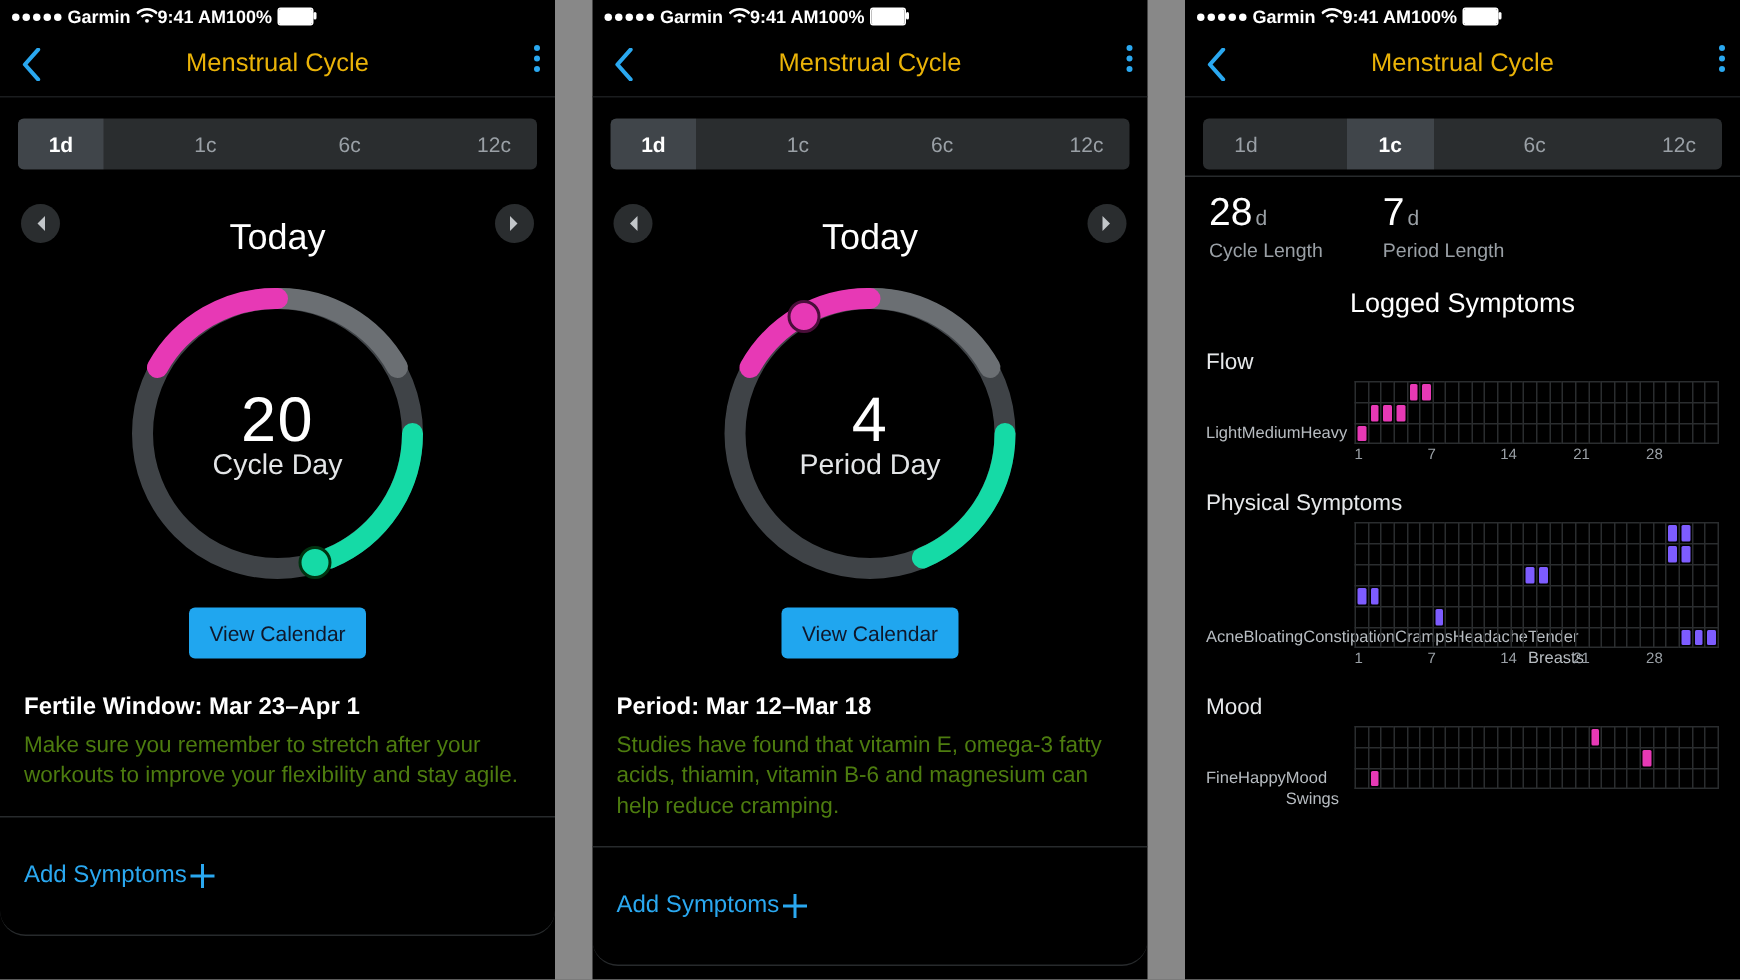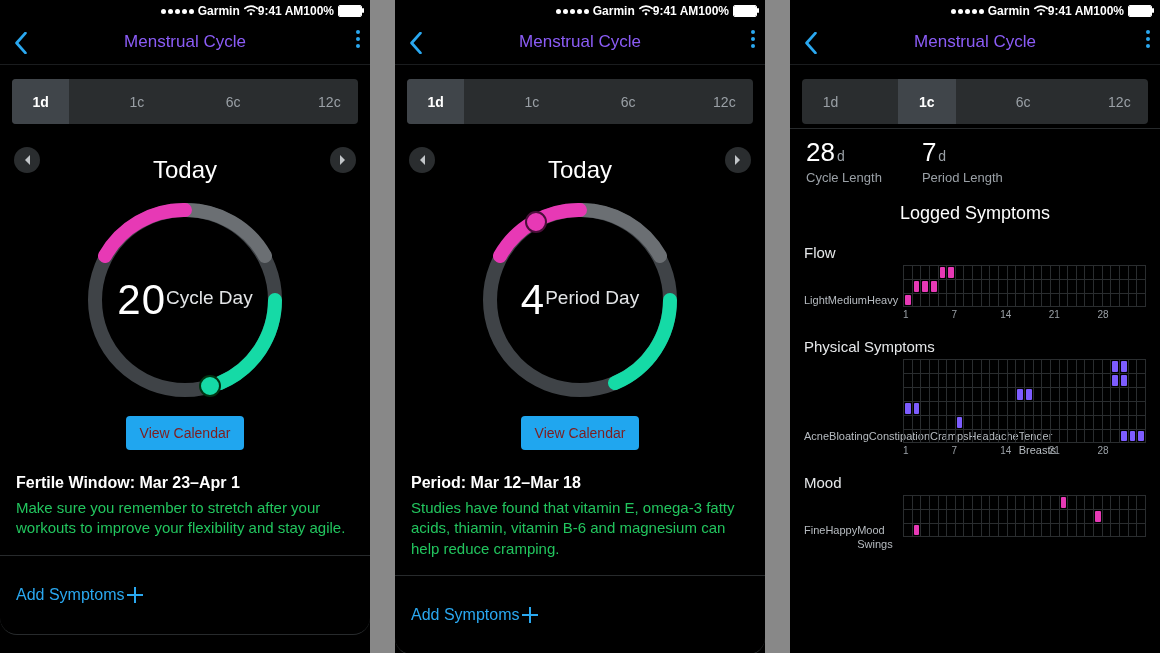--- a/index.html
+++ b/index.html
@@ -17,56 +17,56 @@
     --magenta:#e739b5;
     --green:#15daa6;
     --gray-arc:#6b6f73;
     --purple:#7d5cff;
     --row:#111315;
   }
   html,body{margin:0;padding:0;background:#666;font-family:-apple-system,Helvetica,Arial,sans-serif;}
   .canvas{width:1160px;height:653px;background:#888;display:flex;gap:25px;justify-content:center;align-items:flex-start;padding:0;margin:0 auto;}
   .phone{width:370px;height:653px;background:var(--bg);color:var(--text);position:relative;overflow:hidden;}
   
-  .status{height:18px;display:flex;align-items:center;justify-content:flex-end;padding:2px 8px 0 8px;font-size:12px;font-weight:600;}
+  .status{height:18px;display:flex;align-items:center;justify-content:flex-start;padding:2px 8px 0 8px;font-size:12px;font-weight:600;}
   .status .left,.status .right{display:flex;align-items:center;gap:4px;}
   .dots{display:flex;gap:2px;}
   .dot{width:5px;height:5px;border-radius:50%;background:#fff;}
   .wifi{font-size:13px;line-height:1;}
   .batt{width:22px;height:10px;border:1px solid #fff;border-radius:2px;position:relative;display:inline-block;}
   .batt:after{content:"";position:absolute;right:-3px;top:2px;width:2px;height:5px;background:#fff;border-radius:1px;}
   .batt i{display:block;height:100%;width:100%;background:#fff;border-radius:1px;}
   
   .header{height:44px;position:relative;display:flex;align-items:center;justify-content:center;border-bottom:1px solid #1a1c1e;}
   .back{position:absolute;left:6px;top:8px;width:30px;height:30px;display:flex;align-items:center;justify-content:center;}
   .back svg{width:14px;height:22px;}
-  .title{font-size:17px;font-weight:400;color:#8b5cf6;}
+  .title{font-size:17px;font-weight:400;color:#eab308;}
   .menu-dots{position:absolute;right:10px;top:10px;display:flex;flex-direction:column;gap:3px;align-items:center;}
   .menu-dots span{width:4px;height:4px;border-radius:50%;background:var(--blue);}
   
   .segarea{padding:14px 12px 8px 12px;}
-  .seg{display:flex;background:#2a2d2f;border-radius:4px;overflow:hidden;height:45px;gap:39px;}
+  .seg{display:flex;background:#2a2d2f;border-radius:4px;overflow:hidden;height:34px;gap:39px;}
   .seg .item{flex:1;display:flex;align-items:center;justify-content:center;font-size:14px;color:var(--muted);}
   .seg .item.active{background:#40454a;color:#fff;font-weight:600;}
   
   .daynav{display:flex;align-items:center;justify-content:space-between;padding:4px 14px;}
   .nav-btn{width:26px;height:26px;border-radius:50%;background:#2a2d2f;display:flex;align-items:center;justify-content:center;font-size:13px;color:#b7bcc1;cursor:pointer;}
   .daylabel{font-size:24px;margin-top:20px;}
   
   .dial-wrap{display:flex;flex-direction:column;align-items:center;padding:6px 0 10px 0;}
   .dial{width:212px;height:212px;position:relative;display:flex;align-items:center;justify-content:center;}
   .dial svg{width:212px;height:212px;}
-  .dial-label{position:absolute;top:0;left:0;right:0;bottom:0;display:flex;flex-direction:row;align-items:center;justify-content:center;}
+  .dial-label{position:absolute;top:0;left:0;right:0;bottom:0;display:flex;flex-direction:column;align-items:center;justify-content:center;}
   .dial-num{font-size:42px;font-weight:300;letter-spacing:1px;}
   .dial-sub{font-size:19px;color:#e3e5e7;margin-top:-4px;}
-  .btn-cal{margin-top:10px;background:var(--btn-blue);color:#7f1d1d;border:none;border-radius:4px;padding:9px 14px;font-size:14px;cursor:pointer;}
+  .btn-cal{margin-top:10px;background:var(--btn-blue);color:#0f172a;border:none;border-radius:4px;padding:9px 14px;font-size:14px;cursor:pointer;}
   
   .info{padding:14px 16px 16px 16px;}
   .info h3{margin:0 0 6px 0;font-size:16px;font-weight:600;color:#fff;}
-  .info p{margin:0;font-size:15px;line-height:1.35;color:#22c55e;}
+  .info p{margin:0;font-size:15px;line-height:1.35;color:#4d7c0f;}
   
   .rows{border-top:1px solid var(--line);}
   .row{height:46px;display:flex;align-items:center;padding:16px 16px;border-bottom:1px solid var(--line);cursor:pointer;border-radius:17px;}
   .row span{color:var(--blue);font-size:16px;}
   .plus{width:22px;height:22px;position:relative;}
   .plus:before,.plus:after{content:"";position:absolute;background:var(--blue);}
   .plus:before{left:10px;top:3px;width:2px;height:16px;}
   .plus:after{top:10px;left:3px;height:2px;width:16px;}
   
   .stats{display:flex;padding:8px 16px 12px 16px;gap:40px;}

